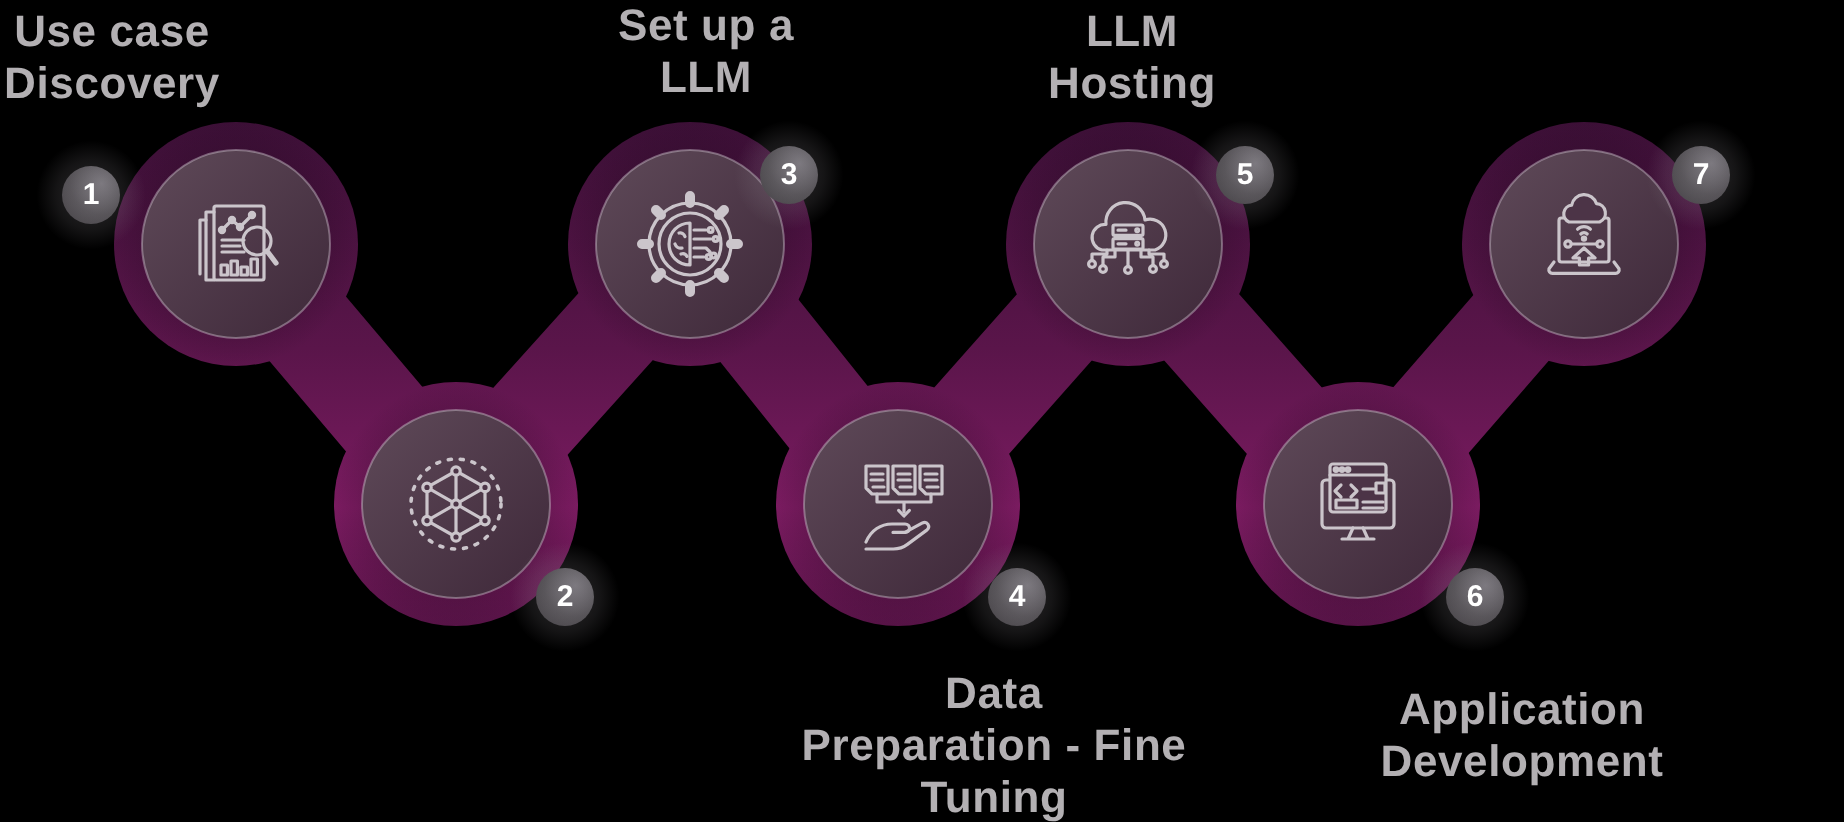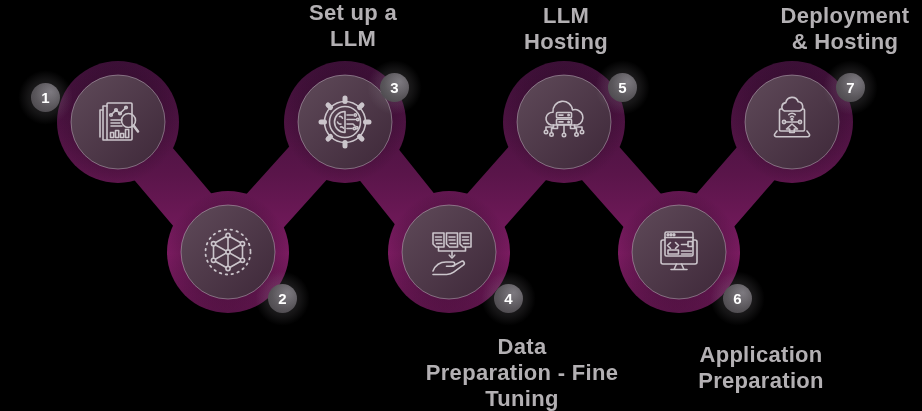--- a/index.html
+++ b/index.html
@@ -46,21 +46,21 @@
   .label{
     position:absolute;z-index:4;
     transform:translateX(-50%);
     color:var(--label-color,#b3b0b3);
     font-size:22px;line-height:26px;font-weight:700;letter-spacing:.3px;
     text-align:center;white-space:pre-line;
   }
   .l1{left:56px;top:3px}
   .l2{left:267px;top:342px}
   .l3{left:353px;top:0}
-  .l4{left:522px;top:334px}
+  .l4{left:497px;top:334px}
   .l5{left:566px;top:3px}
   .l6{left:761px;top:342px}
   .l7{left:845px;top:3px}
   .ic{fill:none;stroke:currentColor;stroke-width:1.6;stroke-linecap:round;stroke-linejoin:round;}
 </style>
 </head>
 <body>
 
 <div class="stage">
 
@@ -230,25 +230,25 @@
   </svg>
 
   <div class="badge b1">1</div>
   <div class="badge b2">2</div>
   <div class="badge b3">3</div>
   <div class="badge b4">4</div>
   <div class="badge b5">5</div>
   <div class="badge b6">6</div>
   <div class="badge b7">7</div>
 
+  <div class="label l1">Use case
+Discovery</div>
   <div class="label l3">Set up a
 LLM</div>
   <div class="label l4">Data
 Preparation - Fine
 Tuning</div>
   <div class="label l5">LLM
 Hosting</div>
   <div class="label l6">Application
-Preparation</div>
-  <div class="label l7">Deployment
-&amp; Hosting</div>
+Development</div>
 
 </div>
 
 </body></html>

